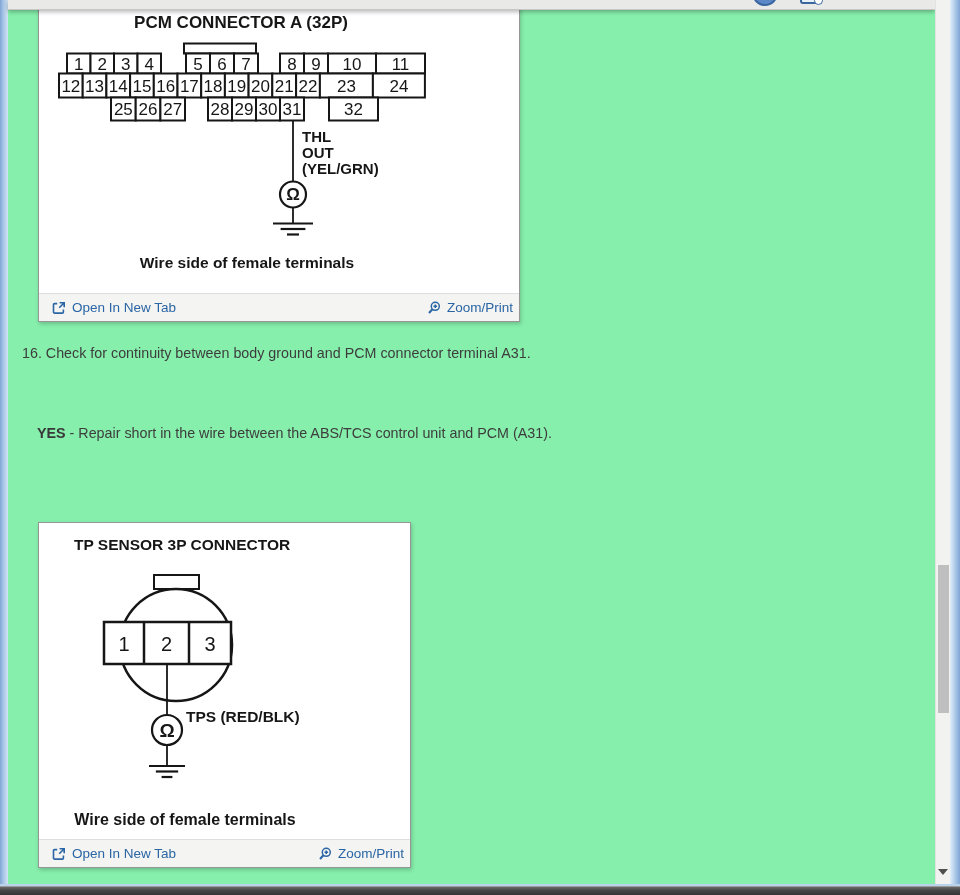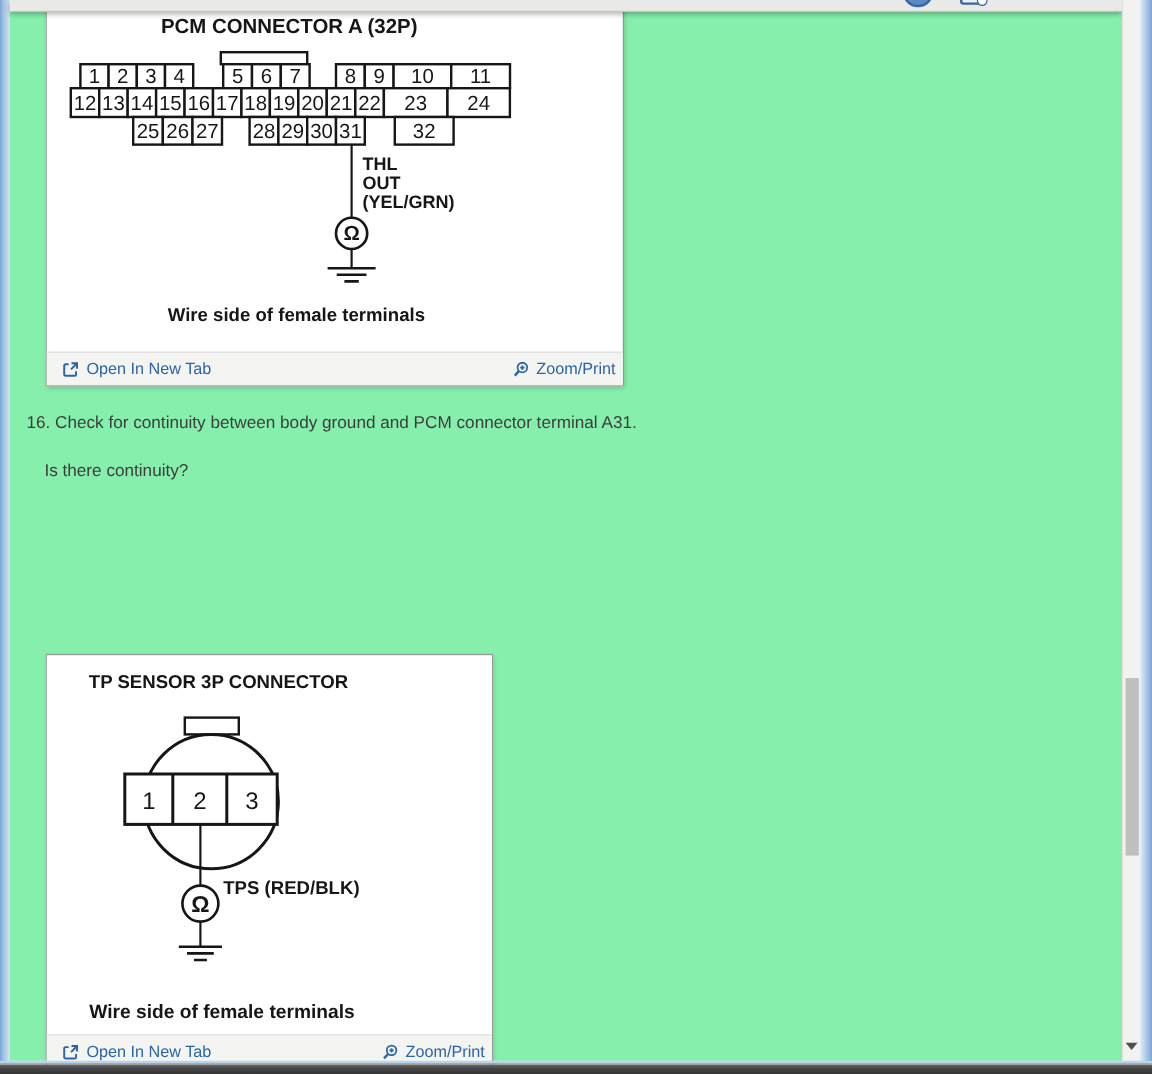--- a/index.html
+++ b/index.html
@@ -156,25 +156,27 @@
           <path d="M8.3 3.5 V7.1 M6.5 5.3 H10.1"></path>
           <path d="M5.4 8.3 L2 12" stroke-width="2"></path>
         </svg>
         <span>Zoom/Print</span>
       </a>
     </div>
   </div>
 
   <div class="para" style="top:343px;">16. Check for continuity between body ground and PCM connector terminal A31.</div>
 
-  <div class="para indent" style="top:383px;">Is there continuity?</div>
-
-
-
-  <div class="figure" style="left:30px;top:545px;width:373px;height:346px;">
+
+  <div class="para indent" style="top:423px;">
+    <b>YES</b><span> - Repair short in the wire between the ABS/TCS control unit and PCM (A31).</span>
+  </div>
+
+
+  <div class="figure" style="left:30px;top:522px;width:373px;height:346px;">
     <svg id="fig2-svg" width="371" height="316" viewBox="0 0 371 316">
         <text x="35" y="27" font-size="15.5" text-anchor="start" font-family="&quot;Liberation Sans&quot;,sans-serif" font-weight="bold" fill="#161616">TP SENSOR 3P CONNECTOR</text>
         <rect x="115" y="52" width="45" height="14" fill="#fff" stroke="#161616" stroke-width="2"></rect>
         <circle cx="137" cy="122" r="56" fill="#fff" stroke="#161616" stroke-width="2.5"></circle>
         <rect x="65" y="99" width="127" height="42" fill="#fff" stroke="#161616" stroke-width="2.5"></rect>
         <line x1="105" y1="99" x2="105" y2="141" stroke="#161616" stroke-width="2.5"></line>
         <line x1="150" y1="99" x2="150" y2="141" stroke="#161616" stroke-width="2.5"></line>
         <text x="85" y="128" font-size="20" text-anchor="middle" font-family="&quot;Liberation Sans&quot;,sans-serif" font-weight="normal" fill="#161616">1</text>
         <text x="127.5" y="128" font-size="20" text-anchor="middle" font-family="&quot;Liberation Sans&quot;,sans-serif" font-weight="normal" fill="#161616">2</text>
         <text x="171" y="128" font-size="20" text-anchor="middle" font-family="&quot;Liberation Sans&quot;,sans-serif" font-weight="normal" fill="#161616">3</text>

